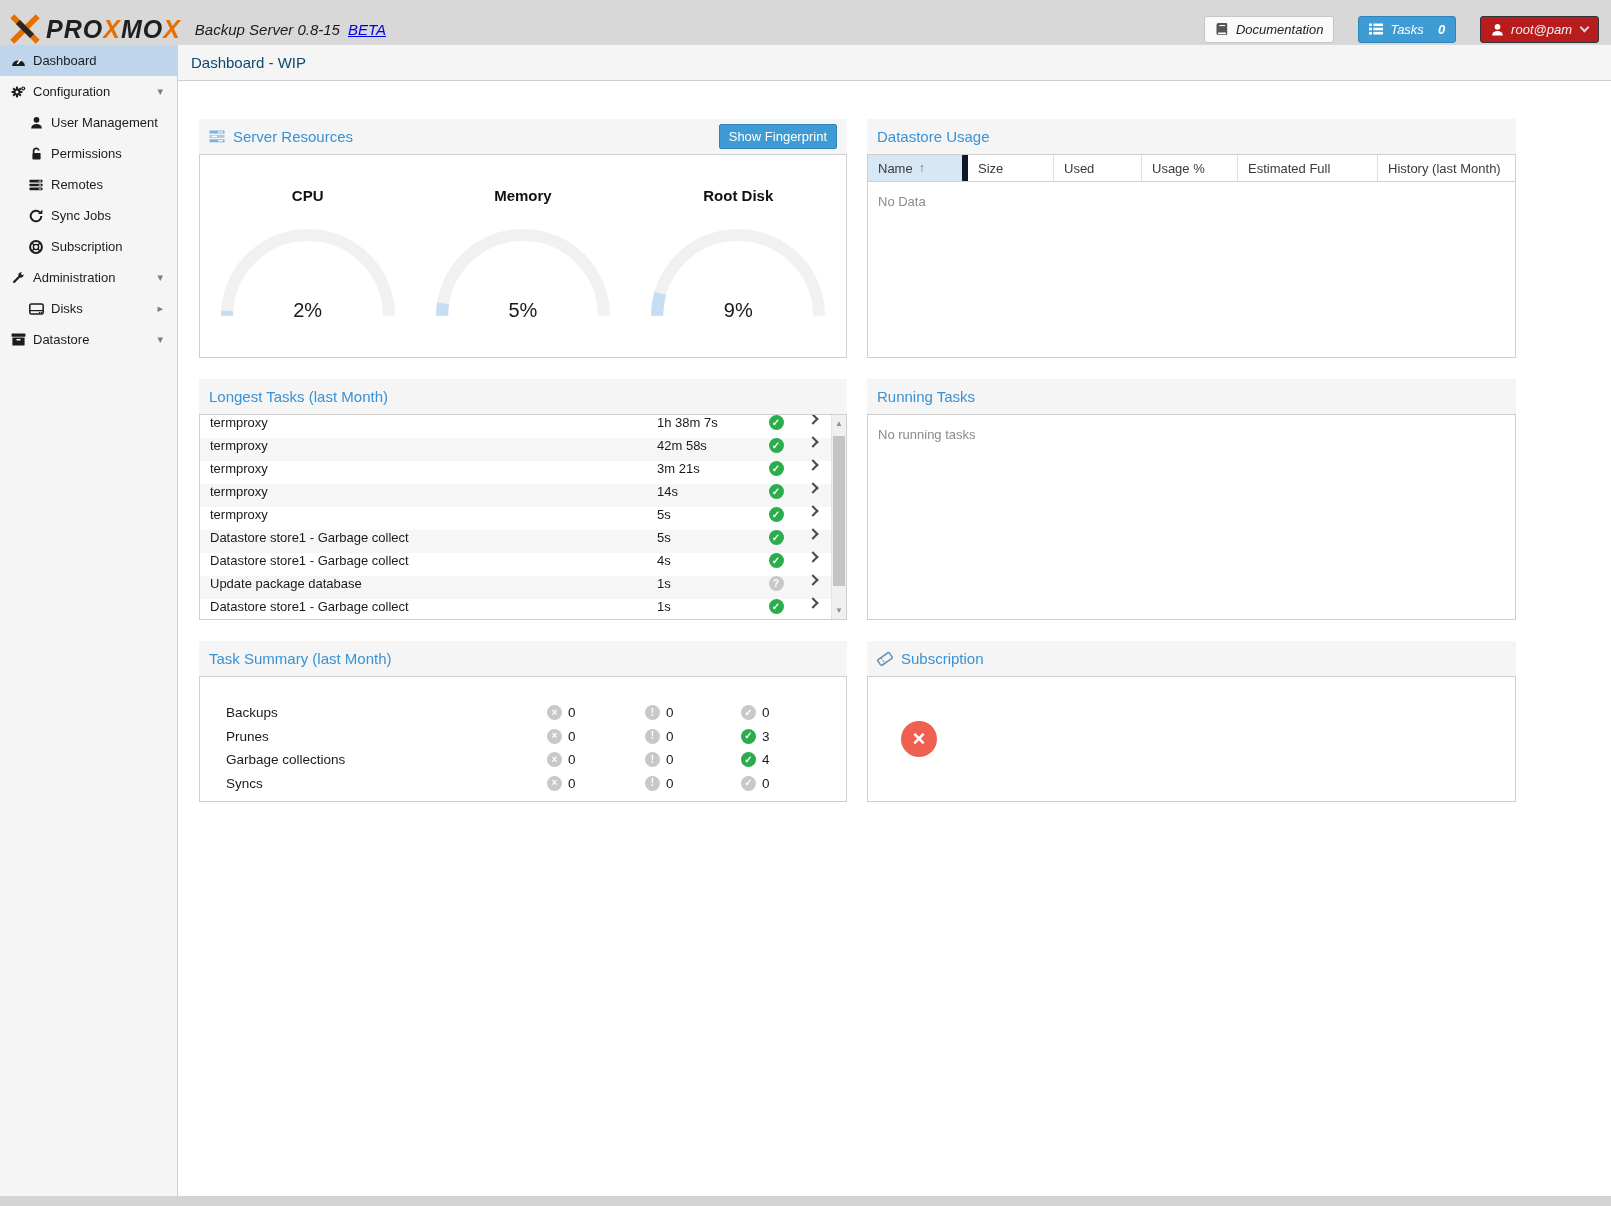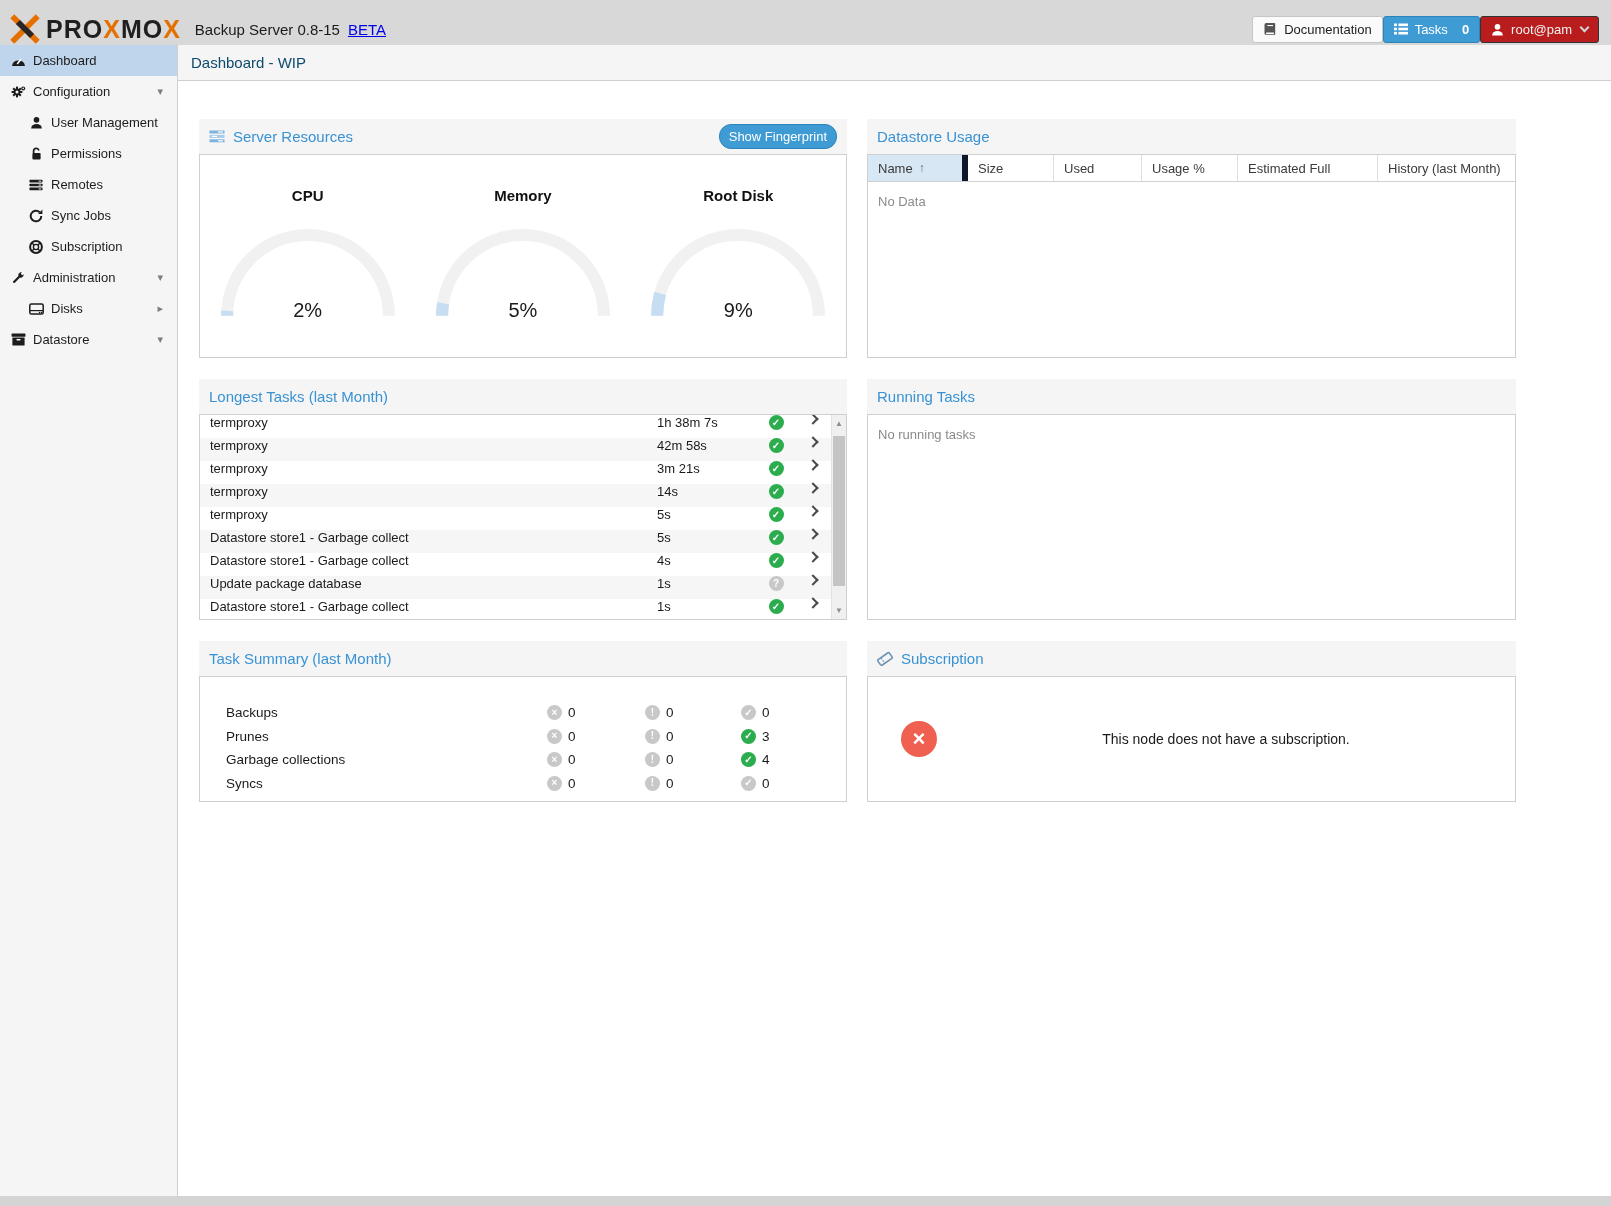--- a/index.html
+++ b/index.html
@@ -9,32 +9,32 @@
     background:#ffffff;
     position:relative;
     overflow:hidden;
     color:#1a1a1a;
   }
 
   
   .topbar {
     position:absolute; left:0; top:0; width:1611px; height:59px;
     background:#d8d8d8; border-bottom:1px solid #bdbdbd;
-    display:flex; align-items:center;
+    display:flex; align-items:center;font-style:italic;
   }
   .logo-wrap { display:flex; align-items:center; margin-left:10px; }
   .logo-mark { width:30px; height:30px; margin-right:6px; }
   .wordmark { font-size:25px; font-weight:bold; letter-spacing:1px; color:#1f1f1f; }
   .wordmark .ox { color:#e57000; }
   .topbar-subtitle { font-size:15px; color:#1a1a1a; margin-left:14px; }
   .beta-link { font-size:15px; color:#0000e8; text-decoration:underline; margin-left:8px; cursor:pointer; }
   .topbar-spacer { flex:1; }
   .tb-btn {
     height:27px; display:flex; align-items:center; border-radius:3px;
-    font-size:13px; padding:0 10px; margin-left:0; cursor:pointer;
+    font-size:13px; padding:0 10px; margin-left:24px; cursor:pointer;
   }
   .doc-btn { background:#fafafa; border:1px solid #c6c6c6; color:#222; }
   .tasks-btn { background:#3e9bd4; border:1px solid #2e84ba; color:#fff; }
   .tasks-count { font-weight:bold; margin-left:14px; }
   .user-btn { background:#b91c1c; border:1px solid #2f3439; color:#f2f2f2; margin-right:12px; }
   .tb-icon { margin-right:7px; display:inline-flex; }
   .caret-down {
     width:7px; height:7px; border-right:2px solid #cfd4d8; border-bottom:2px solid #cfd4d8;
     transform:rotate(45deg); margin-left:9px; margin-top:-4px;
   }
@@ -77,21 +77,21 @@
     height:35px; background:#f5f5f5; display:flex; align-items:center;
     padding:0 10px; flex:none;
   }
   .panel-title { color:#3892d4; font-size:15px; }
   .panel-hicon { display:inline-flex; margin-right:8px; }
   .panel-body {
     flex:1; background:#fff; border:1px solid #cfcfcf; position:relative; overflow:hidden;
   }
   .hdr-btn {
     margin-left:auto; background:#3e9bd4; border:1px solid #2e84ba; color:#fff;
-    font-size:13px; border-radius:12px; height:25px; padding:0 9px; display:flex; align-items:center;
+    font-size:13px; border-radius:2px; height:25px; padding:0 9px; display:flex; align-items:center;
     cursor:pointer;
   }
 
   
   .sr-body { display:flex; padding-top:32px; }
   .gauge-cell { width:33.33%; text-align:center; }
   .gauge-title { font-size:15px; font-weight:bold; color:#111; }
   .gauge-wrap { position:relative; width:186px; margin:20px auto 0; height:100px; }
   .gauge-svg { width:186px; height:100px; display:block; }
   .gauge-track { fill:none; stroke:#f1f1f1; stroke-width:13; }
@@ -634,20 +634,19 @@
               <g transform="rotate(-35 8 8)">
                 <rect x="1" y="4.6" width="14" height="6.8" rx="1.4" fill="none" stroke="#6c93b5" stroke-width="1.6"></rect>
                 <line x1="5.4" y1="5" x2="5.4" y2="11" stroke="#6c93b5" stroke-width="1.2" stroke-dasharray="1.6 1.2"></line>
               </g>
             </svg>
         </span>
         <span class="panel-title">Subscription</span>
       </div>
       <div class="panel-body sub-body">
         <div class="sub-x">×</div>
-        <div class="sub-msg">This node does not have a subscription.</div>
       </div>
     </div>
 
   </div>
 </div>
 
 <div class="bottom-strip"></div>
 
 </body></html>

